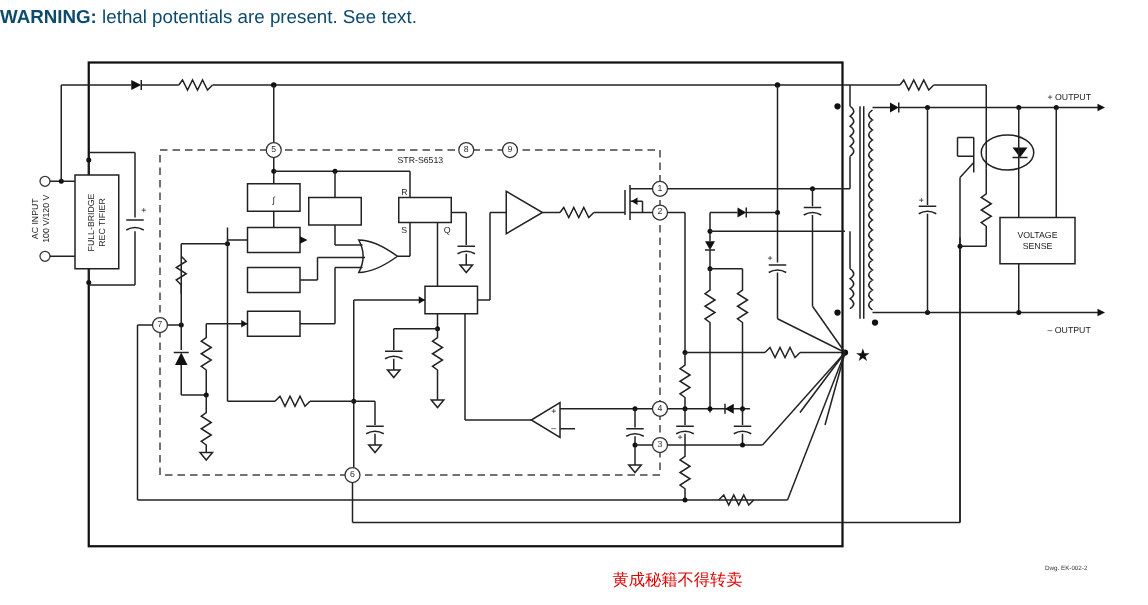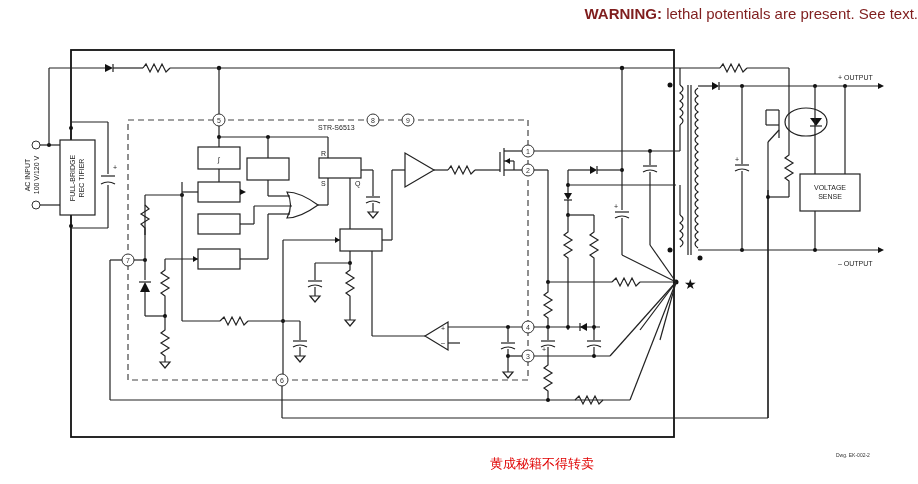--- a/index.html
+++ b/index.html
@@ -1,17 +1,17 @@
 <!DOCTYPE html>
 <html><head>
 <meta charset="utf-8">
 <style>
   html, body { margin: 0; padding: 0; background: #ffffff; }
   body { width: 918px; height: 484px; overflow: hidden; position: relative; font-family: "Liberation Sans", sans-serif; }
-  #warning { position: absolute; left: 0; top: 5px; width: 918px; text-align: right; font-size: 15px; color: #7f1d1d; }
+  #warning { position: absolute; left: 0; top: 5px; width: 918px; text-align: left; font-size: 15px; color: #0c4a6e; }
   #warning b { font-weight: bold; }
   svg#schem { position: absolute; left: 0; top: 0; }
   .w { stroke: #222; stroke-width: 1.2; fill: none; }
   .wb { stroke: #111; stroke-width: 1.8; fill: none; }
   .dash { stroke: #444; stroke-width: 1.2; fill: none; stroke-dasharray: 6 4; }
   .blk { stroke: #222; stroke-width: 1.2; fill: #fff; }
   .dot { fill: #111; }
   .pin { stroke: #333; stroke-width: 1; fill: #fff; }
   .pintxt { font-family: "Liberation Sans", sans-serif; font-size: 7px; fill: #333; text-anchor: middle; dominant-baseline: central; }
   .lbl { font-family: "Liberation Sans", sans-serif; font-size: 7px; fill: #222; }

